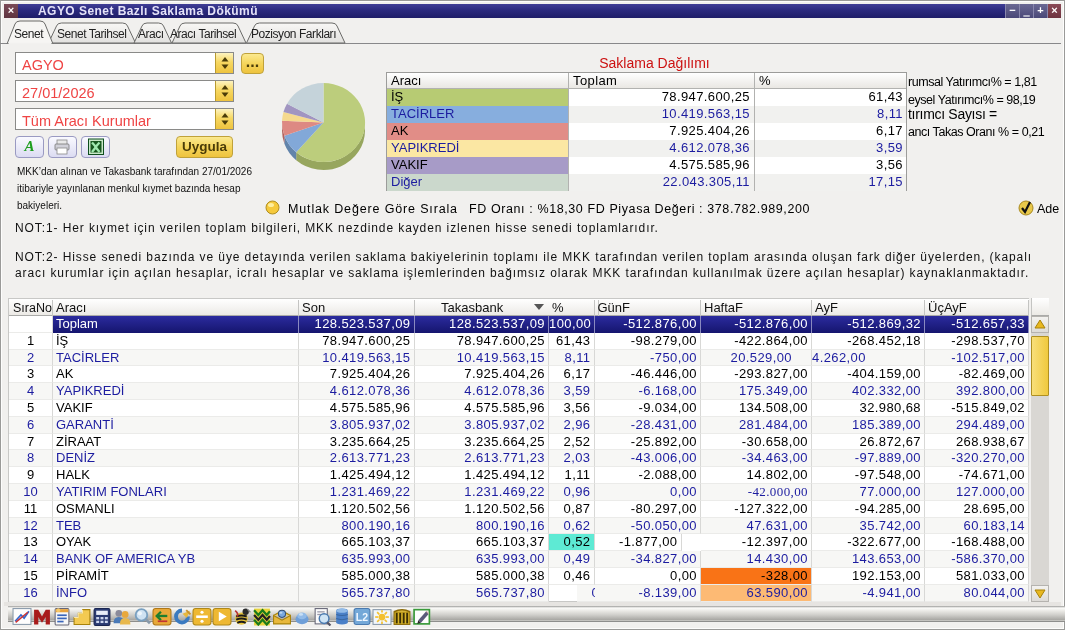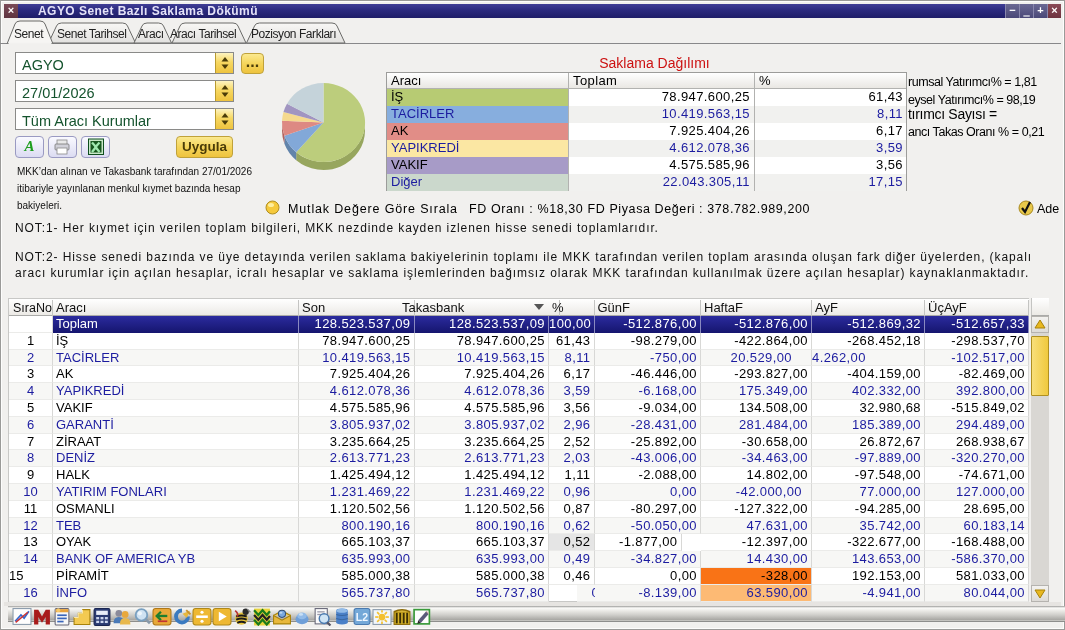--- a/index.html
+++ b/index.html
@@ -10,21 +10,21 @@
 #titlebar{left:4px;top:4px;width:1057px;height:14px;background:linear-gradient(#403e96 0%,#2b2a7e 45%,#1e1d68 100%)}
 #closeL{left:4px;top:4px;width:14px;height:14px;background:linear-gradient(#7a4a57,#5e3440);color:#fff;font-size:11px;font-weight:bold;text-align:center;line-height:13px}
 #title{left:38px;top:4px;height:14px;line-height:14px;color:#e4e2f8;font-size:12px;letter-spacing:0.45px;font-weight:bold}
 .wbtn{top:4px;width:14px;height:14px;color:#fff;text-align:center;line-height:13px;font-size:11px;font-weight:bold;background:linear-gradient(#6a6893,#4a4878);border-left:1px solid #8886ac}
 #wb4{background:linear-gradient(#8a4a56,#6e333f)}
 
 #tabsvg{left:0;top:20px}
 .tabtxt{font-size:12px;letter-spacing:-0.45px;color:#222;top:27px}
 
 .combo{background:#fff;border:1px solid #8a8a88;height:22px}
-.combo .txt{position:absolute;left:6px;top:3.5px;font-size:14.5px;color:#14532d}
+.combo .txt{position:absolute;left:6px;top:3.5px;font-size:14.5px;color:#ef4444}
 .spin{position:absolute;right:0;top:0;width:18px;height:20px;background:linear-gradient(#fdf3c0,#f7d862 45%,#eec33e);border-left:1px solid #b99b30}
 .spin svg{position:absolute;left:3px;top:3px}
 .goldbtn{background:linear-gradient(#fbe98f,#f5d55b 50%,#eec33e);border:1px solid #c0a23a;border-radius:4px}
 .smallbtn{width:29px;height:22px;background:linear-gradient(#fafaff,#dcdcf2);border:1px solid #9a9ac2;border-radius:4px}
 
 .mkk{font-size:10px;color:#111;line-height:17px}
 .note{font-size:12px;letter-spacing:0.9px;color:#111}
 
 #dist{left:386px;top:72px;width:521px;height:119px;border:1px solid #9c9c9a;background:#fff}
 .drow{position:absolute;left:0;width:519px;height:17px;font-size:13px}
@@ -194,21 +194,21 @@
     <circle cx="8" cy="8" r="7" fill="#e8c84a" stroke="#a8881e"></circle>
     <path d="M4,8 L7,12 L12,2" stroke="#111" stroke-width="2.2" fill="none"></path>
   </svg>
 <div class="abs" style="left:1037px;top:202px;font-size:12.5px">Ade</div>
 
 <div class="abs" id="mtable">
     <div class="hrow">
 <span class="hcell" style="left:0px;width:44px;padding-left:4px;font-size:12.5px">SıraNo</span>
 <span class="hcell" style="left:44px;width:246px">Aracı</span>
 <span class="hcell" style="left:290px;width:115.5px">Son</span>
-<span class="hcell" style="left:390px;width:161px">Takasbank</span>
+<span class="hcell" style="left:429px;width:161px">Takasbank</span>
 <span class="hcell" style="left:540px;width:45.5px">%</span>
 <span class="hcell" style="left:585.5px;width:106.5px">GünF</span>
 <span class="hcell" style="left:692px;width:111px">HaftaF</span>
 <span class="hcell" style="left:803px;width:113px">AyF</span>
 <span class="hcell" style="left:916px;width:104px">ÜçAyF</span>
 </div>
 <svg style="position:absolute;left:525px;top:6px" width="11" height="7">
       <path d="M0,0 L10,0 L5,6 Z" fill="#555"></path>
     </svg>
 <div class="mrow sel" style="top:18.0px">
@@ -321,21 +321,21 @@
 <span class="mcell" style="left:803px;width:113px;text-align:right;padding-right:3px;letter-spacing:0.4px;background:#ffffff;">-97.548,00</span>
 <span class="mcell" style="left:916px;width:104px;text-align:right;padding-right:3px;letter-spacing:0.4px;background:#ffffff;">-74.671,00</span>
 </div>
 <div class="mrow" style="top:186.0px">
 <span class="mcell blue" style="left:0px;width:44px;text-align:center;background:#f7f7f5;">10</span>
 <span class="mcell blue" style="left:44px;width:246px;padding-left:3px;background:#f7f7f5;">YATIRIM FONLARI</span>
 <span class="mcell blue" style="left:290px;width:115.5px;text-align:right;padding-right:3px;letter-spacing:0.4px;background:#f7f7f5;">1.231.469,22</span>
 <span class="mcell blue" style="left:405.5px;width:134.5px;text-align:right;padding-right:3px;letter-spacing:0.4px;background:#f7f7f5;">1.231.469,22</span>
 <span class="mcell blue" style="left:540px;width:45.5px;text-align:right;padding-right:3px;letter-spacing:0.4px;background:#f7f7f5;">0,96</span>
 <span class="mcell blue" style="left:585.5px;width:106.5px;text-align:right;padding-right:3px;letter-spacing:0.4px;background:#f7f7f5;">0,00</span>
-<span class="mcell blue" style="left:692px;width:111px;text-align:right;padding-right:9px;letter-spacing:0.4px;background:#f7f7f5;">-42.000,00</span>
+<span class="mcell blue" style="left:692px;width:111px;text-align:right;padding-right:3px;letter-spacing:0.4px;background:#f7f7f5;font-family:Liberation Serif, serif;">-42.000,00</span>
 <span class="mcell blue" style="left:803px;width:113px;text-align:right;padding-right:3px;letter-spacing:0.4px;background:#f7f7f5;">77.000,00</span>
 <span class="mcell blue" style="left:916px;width:104px;text-align:right;padding-right:3px;letter-spacing:0.4px;background:#f7f7f5;">127.000,00</span>
 </div>
 <div class="mrow" style="top:202.8px">
 <span class="mcell" style="left:0px;width:44px;text-align:center;background:#ffffff;">11</span>
 <span class="mcell" style="left:44px;width:246px;padding-left:3px;background:#ffffff;">OSMANLI</span>
 <span class="mcell" style="left:290px;width:115.5px;text-align:right;padding-right:3px;letter-spacing:0.4px;background:#ffffff;">1.120.502,56</span>
 <span class="mcell" style="left:405.5px;width:134.5px;text-align:right;padding-right:3px;letter-spacing:0.4px;background:#ffffff;">1.120.502,56</span>
 <span class="mcell" style="left:540px;width:45.5px;text-align:right;padding-right:3px;letter-spacing:0.4px;background:#ffffff;">0,87</span>
 <span class="mcell" style="left:585.5px;width:106.5px;text-align:right;padding-right:3px;letter-spacing:0.4px;background:#ffffff;">-80.297,00</span>
@@ -352,39 +352,39 @@
 <span class="mcell blue" style="left:585.5px;width:106.5px;text-align:right;padding-right:3px;letter-spacing:0.4px;background:#f7f7f5;">-50.050,00</span>
 <span class="mcell blue" style="left:692px;width:111px;text-align:right;padding-right:3px;letter-spacing:0.4px;background:#f7f7f5;">47.631,00</span>
 <span class="mcell blue" style="left:803px;width:113px;text-align:right;padding-right:3px;letter-spacing:0.4px;background:#f7f7f5;">35.742,00</span>
 <span class="mcell blue" style="left:916px;width:104px;text-align:right;padding-right:3px;letter-spacing:0.4px;background:#f7f7f5;">60.183,14</span>
 </div>
 <div class="mrow" style="top:236.4px">
 <span class="mcell" style="left:0px;width:44px;text-align:center;background:#ffffff;">13</span>
 <span class="mcell" style="left:44px;width:246px;padding-left:3px;background:#ffffff;">OYAK</span>
 <span class="mcell" style="left:290px;width:115.5px;text-align:right;padding-right:3px;letter-spacing:0.4px;background:#ffffff;">665.103,37</span>
 <span class="mcell" style="left:405.5px;width:134.5px;text-align:right;padding-right:3px;letter-spacing:0.4px;background:#ffffff;">665.103,37</span>
-<span class="mcell" style="left:540px;width:45.5px;text-align:right;padding-right:3px;letter-spacing:0.4px;background:#e5e5e5;">0,52</span>
+<span class="mcell" style="left:540px;width:45.5px;text-align:right;padding-right:3px;letter-spacing:0.4px;background:#5eead4;">0,52</span>
 <span class="mcell" style="left:585.5px;width:87px;text-align:right;padding-right:3px;letter-spacing:0.4px;background:#ffffff;">-1.877,00</span>
 <span class="mcell" style="left:692px;width:111px;text-align:right;padding-right:3px;letter-spacing:0.4px;background:#ffffff;">-12.397,00</span>
 <span class="mcell" style="left:803px;width:113px;text-align:right;padding-right:3px;letter-spacing:0.4px;background:#ffffff;">-322.677,00</span>
 <span class="mcell" style="left:916px;width:104px;text-align:right;padding-right:3px;letter-spacing:0.4px;background:#ffffff;">-168.488,00</span>
 </div>
 <div class="mrow" style="top:253.2px">
 <span class="mcell blue" style="left:0px;width:44px;text-align:center;background:#f7f7f5;">14</span>
 <span class="mcell blue" style="left:44px;width:246px;padding-left:3px;background:#f7f7f5;">BANK OF AMERICA YB</span>
 <span class="mcell blue" style="left:290px;width:115.5px;text-align:right;padding-right:3px;letter-spacing:0.4px;background:#f7f7f5;">635.993,00</span>
 <span class="mcell blue" style="left:405.5px;width:134.5px;text-align:right;padding-right:3px;letter-spacing:0.4px;background:#f7f7f5;">635.993,00</span>
 <span class="mcell blue" style="left:540px;width:45.5px;text-align:right;padding-right:3px;letter-spacing:0.4px;background:#f7f7f5;">0,49</span>
 <span class="mcell blue" style="left:585.5px;width:106.5px;text-align:right;padding-right:3px;letter-spacing:0.4px;background:#f7f7f5;">-34.827,00</span>
 <span class="mcell blue" style="left:692px;width:111px;text-align:right;padding-right:3px;letter-spacing:0.4px;background:#f7f7f5;">14.430,00</span>
 <span class="mcell blue" style="left:803px;width:113px;text-align:right;padding-right:3px;letter-spacing:0.4px;background:#f7f7f5;">143.653,00</span>
 <span class="mcell blue" style="left:916px;width:104px;text-align:right;padding-right:3px;letter-spacing:0.4px;background:#f7f7f5;">-586.370,00</span>
 </div>
 <div class="mrow" style="top:270.0px">
-<span class="mcell" style="left:0px;width:44px;text-align:left;background:#ffffff;">15</span>
+<span class="mcell" style="left:0px;width:44px;text-align:center;background:#ffffff;">15</span>
 <span class="mcell" style="left:44px;width:246px;padding-left:3px;background:#ffffff;">PİRAMİT</span>
 <span class="mcell" style="left:290px;width:115.5px;text-align:right;padding-right:3px;letter-spacing:0.4px;background:#ffffff;">585.000,38</span>
 <span class="mcell" style="left:405.5px;width:134.5px;text-align:right;padding-right:3px;letter-spacing:0.4px;background:#ffffff;">585.000,38</span>
 <span class="mcell" style="left:540px;width:45.5px;text-align:right;padding-right:3px;letter-spacing:0.4px;background:#ffffff;">0,46</span>
 <span class="mcell" style="left:585.5px;width:106.5px;text-align:right;padding-right:3px;letter-spacing:0.4px;background:#ffffff;">0,00</span>
 <span class="mcell" style="left:692px;width:111px;text-align:right;padding-right:3px;letter-spacing:0.4px;background:#f97316;">-328,00</span>
 <span class="mcell" style="left:803px;width:113px;text-align:right;padding-right:3px;letter-spacing:0.4px;background:#ffffff;">192.153,00</span>
 <span class="mcell" style="left:916px;width:104px;text-align:right;padding-right:3px;letter-spacing:0.4px;background:#ffffff;">581.033,00</span>
 </div>
 <div class="mrow" style="top:286.8px">

